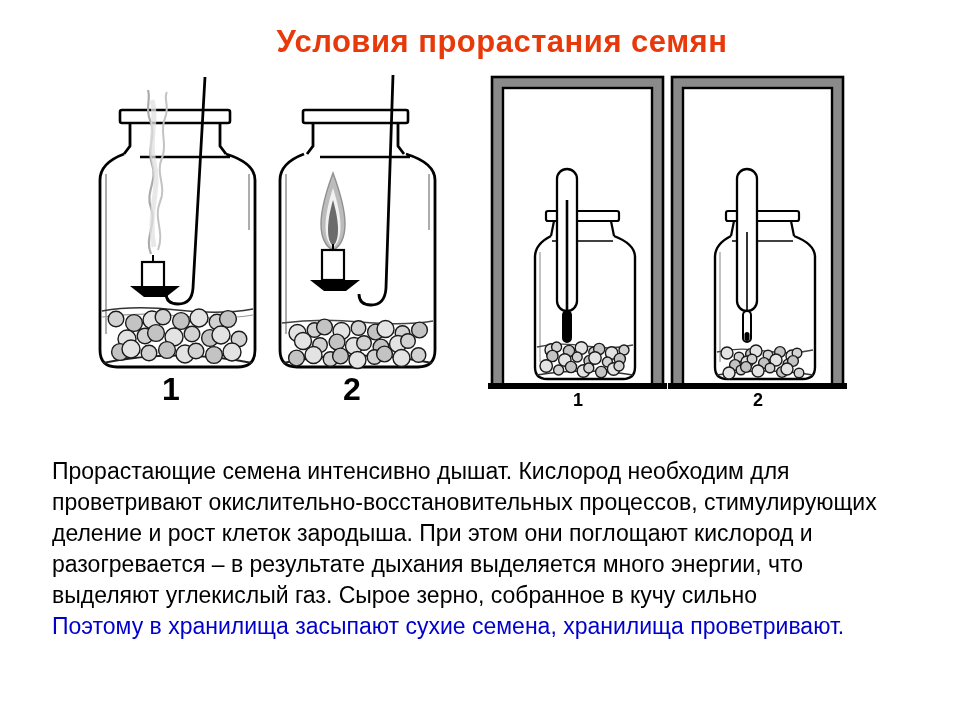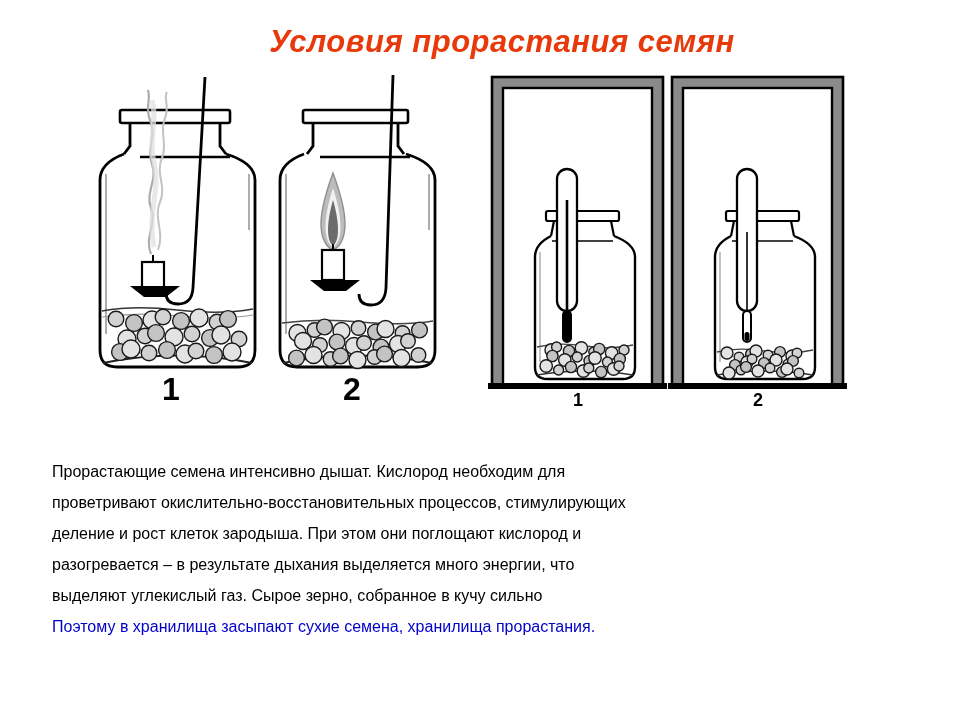--- a/index.html
+++ b/index.html
@@ -1,23 +1,23 @@
 <!DOCTYPE html>
 <html><head>
 <meta charset="utf-8">
 <style>
   html,body{margin:0;padding:0;background:#fff;}
   .slide{position:relative;width:960px;height:720px;background:#ffffff;overflow:hidden;
          font-family:"Liberation Sans", sans-serif;}
   .title{position:absolute;left:0;top:24px;width:960px;padding-left:44px;box-sizing:border-box;
-         text-align:center;font-size:31px;font-weight:bold;font-style:italic;color:#e8390b;
+         text-align:center;font-size:31px;font-weight:bold;color:#e8390b;
          letter-spacing:0.5px;}
   .fig{position:absolute;}
   .text-block{position:absolute;left:52px;top:456px;width:880px;}
-  .tline{white-space:nowrap;font-size:16px;line-height:31px;color:#000;}
+  .tline{white-space:nowrap;font-size:23px;line-height:31px;color:#000;}
   .tline.blue{color:#0000cc;}
   svg text{font-family:"Liberation Sans", sans-serif;}
   .fig-label{font-weight:bold;fill:#000;}
 </style>
 </head>
 <body>
 
 <div class="slide">
 
   <div class="title">Условия прорастания семян</div>
@@ -199,16 +199,16 @@
     <rect x="76.5" y="262" width="5" height="9" rx="2.5" fill="#000"></rect>
     <text class="fig-label" x="90" y="336" text-anchor="middle" font-size="18">2</text>
   </svg>
 
   <div class="text-block">
     <div class="tline">Прорастающие семена интенсивно дышат. Кислород необходим для</div>
     <div class="tline">проветривают окислительно-восстановительных процессов, стимулирующих</div>
     <div class="tline">деление и рост клеток зародыша. При этом они поглощают кислород и</div>
     <div class="tline">разогревается – в результате дыхания выделяется много энергии, что</div>
     <div class="tline">выделяют углекислый газ. Сырое зерно, собранное в кучу сильно</div>
-    <div class="tline blue">Поэтому в хранилища засыпают сухие семена, хранилища прорастания.</div>
+    <div class="tline blue">Поэтому в хранилища засыпают сухие семена, хранилища проветривают.</div>
   </div>
 
 </div>
 
 </body></html>

